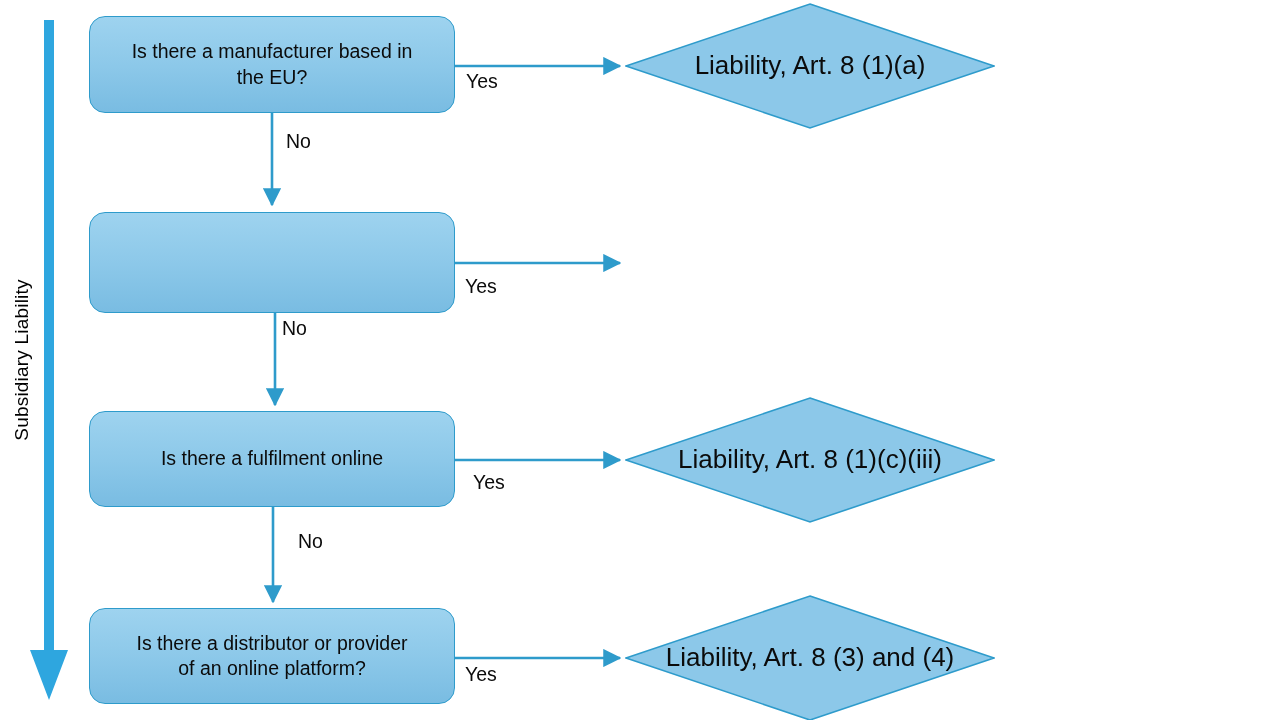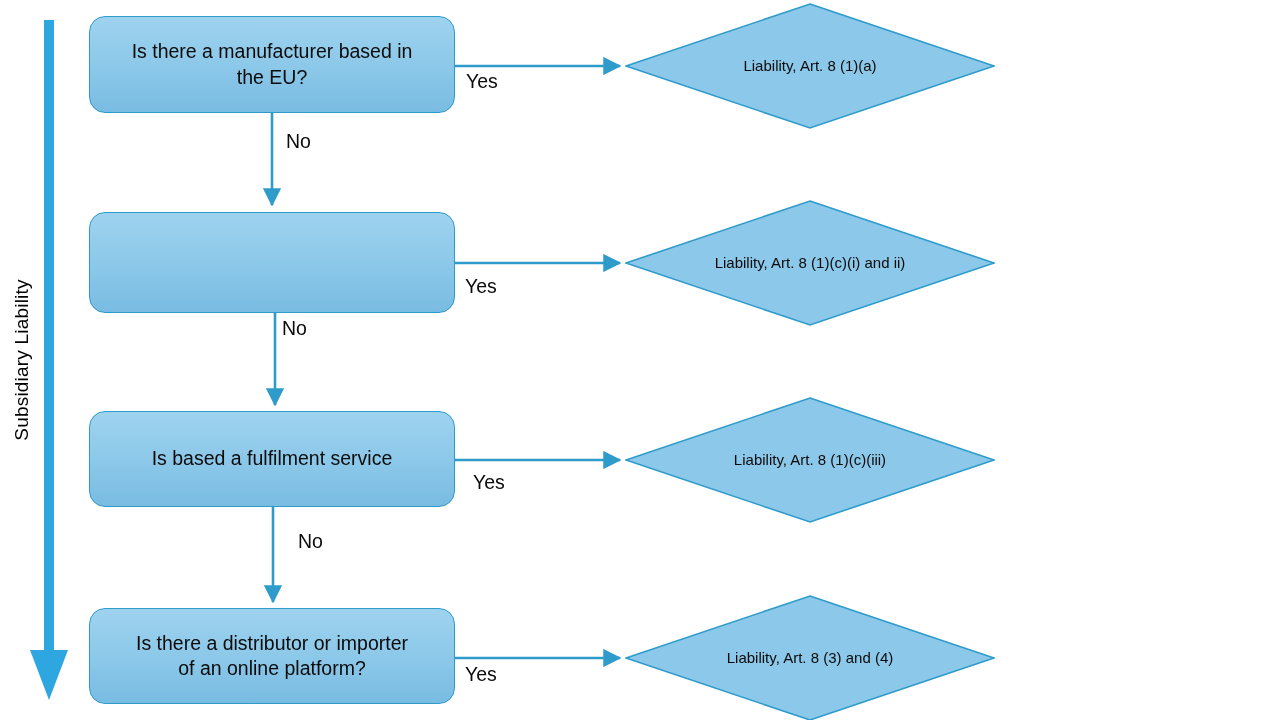--- a/index.html
+++ b/index.html
@@ -78,21 +78,21 @@
     width: 100%; height: 100%;
   }
   .diamond-text {
     position: absolute;
     left: 0; top: 0;
     width: 100%; height: 100%;
     display: flex;
     align-items: center;
     justify-content: center;
     text-align: center;
-    font-size: 15px;
+    font-size: 26px;
     line-height: 1.36;
     color: #0b0b0b;
   }
   
   .conn {
     position: absolute;
     left: 0; top: 0;
     width: 1280px; height: 720px;
     pointer-events: none;
   }
@@ -160,55 +160,43 @@
     </div>
   </div>
 
   <div class="dbox" style="left:89px; top:212px; width:366px; height:101px;">
     <div>
     </div>
   </div>
 
   <div class="dbox" style="left:89px; top:411px; width:366px; height:96px;">
     <div>
-      <span>Is based a fulfilment service</span>
+      <span>Is there a fulfilment online</span>
     </div>
   </div>
 
   <div class="dbox" style="left:89px; top:608px; width:366px; height:96px;">
     <div>
-      <span>Is there a distributor or importer</span>
+      <span>Is there a distributor or provider</span>
       <span>of an online platform?</span>
     </div>
   </div>
 
   <div class="diamond-wrap" style="left:625px; top:3px; width:370px; height:126px;">
     <svg class="diamond-shape" viewBox="0 0 370 126" preserveAspectRatio="none">
       <polygon points="185,1 369,63 185,125 1,63" fill="#8CC8E9" stroke="#2E9BCB" stroke-width="1.6"></polygon>
     </svg>
     <div class="diamond-text">
       <div>
         <span>Liability,</span>
         <span>Art. 8 (1)(a)</span>
       </div>
     </div>
   </div>
 
-  <div class="diamond-wrap" style="left:625px; top:200px; width:370px; height:126px;">
-    <svg class="diamond-shape" viewBox="0 0 370 126" preserveAspectRatio="none">
-      <polygon points="185,1 369,63 185,125 1,63" fill="#8CC8E9" stroke="#2E9BCB" stroke-width="1.6"></polygon>
-    </svg>
-    <div class="diamond-text">
-      <div>
-        <span>Liability,</span>
-        <span>Art. 8 (1)(c)(i)</span>
-        <span>and ii)</span>
-      </div>
-    </div>
-  </div>
 
   <div class="diamond-wrap" style="left:625px; top:397px; width:370px; height:126px;">
     <svg class="diamond-shape" viewBox="0 0 370 126" preserveAspectRatio="none">
       <polygon points="185,1 369,63 185,125 1,63" fill="#8CC8E9" stroke="#2E9BCB" stroke-width="1.6"></polygon>
     </svg>
     <div class="diamond-text">
       <div>
         <span>Liability,</span>
         <span>Art. 8 (1)(c)(iii)</span>
       </div>

